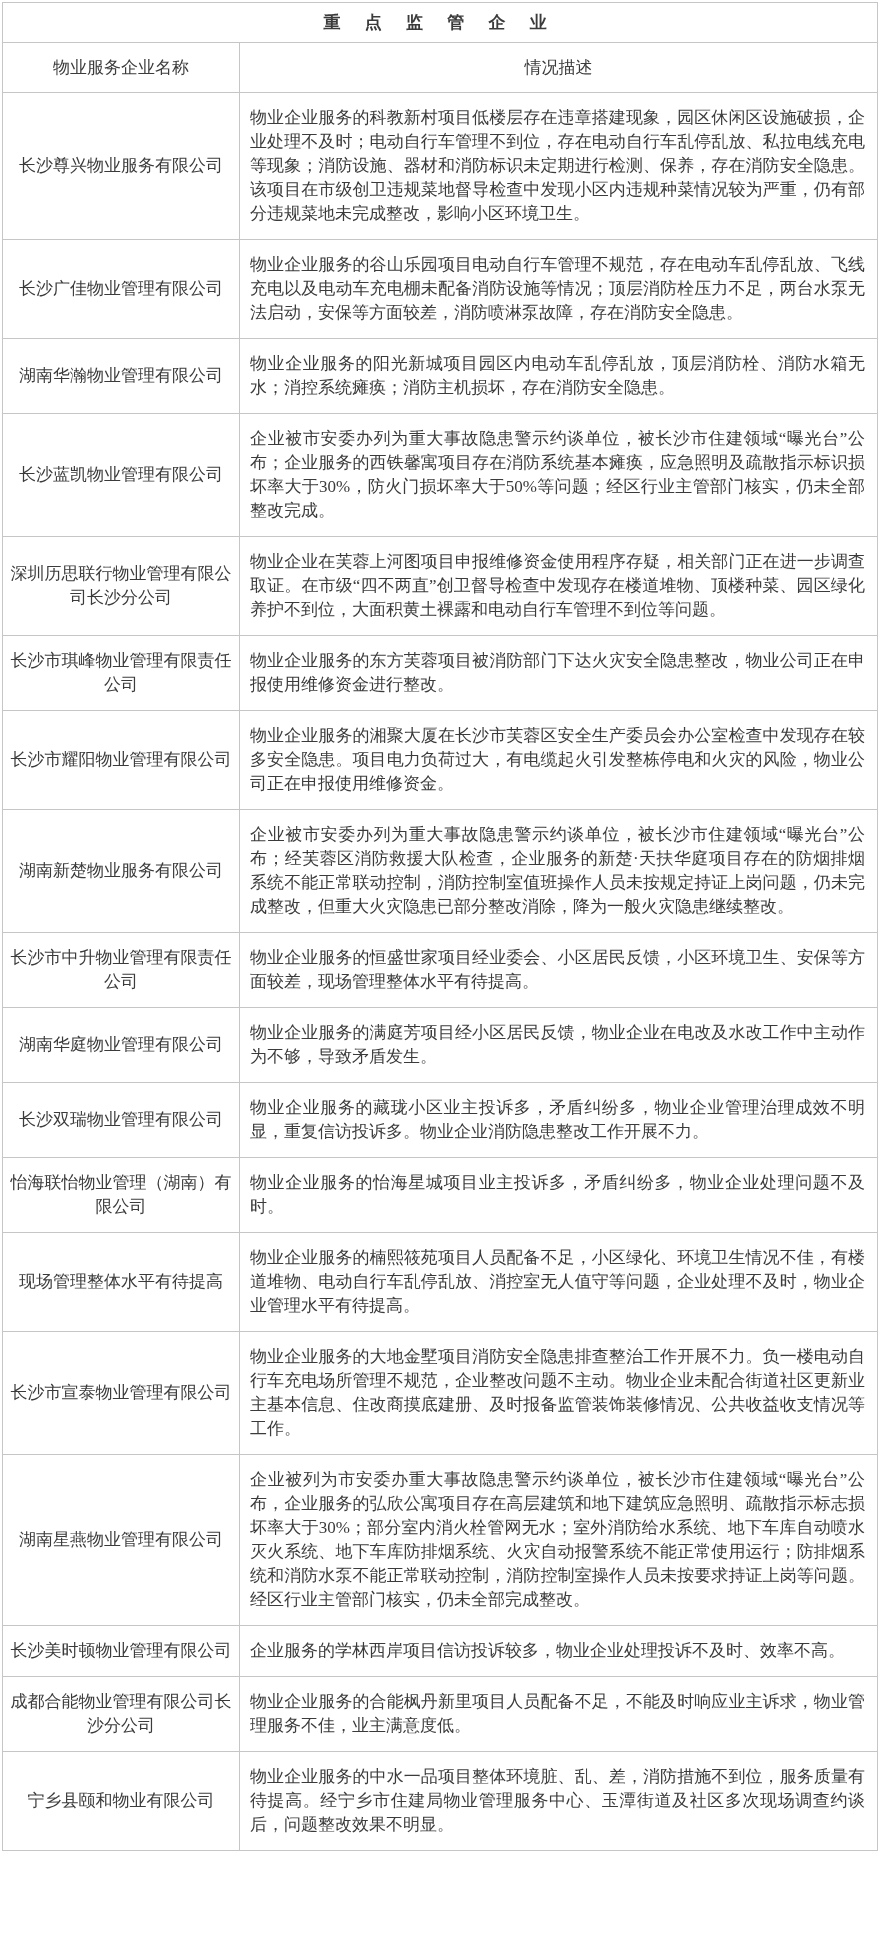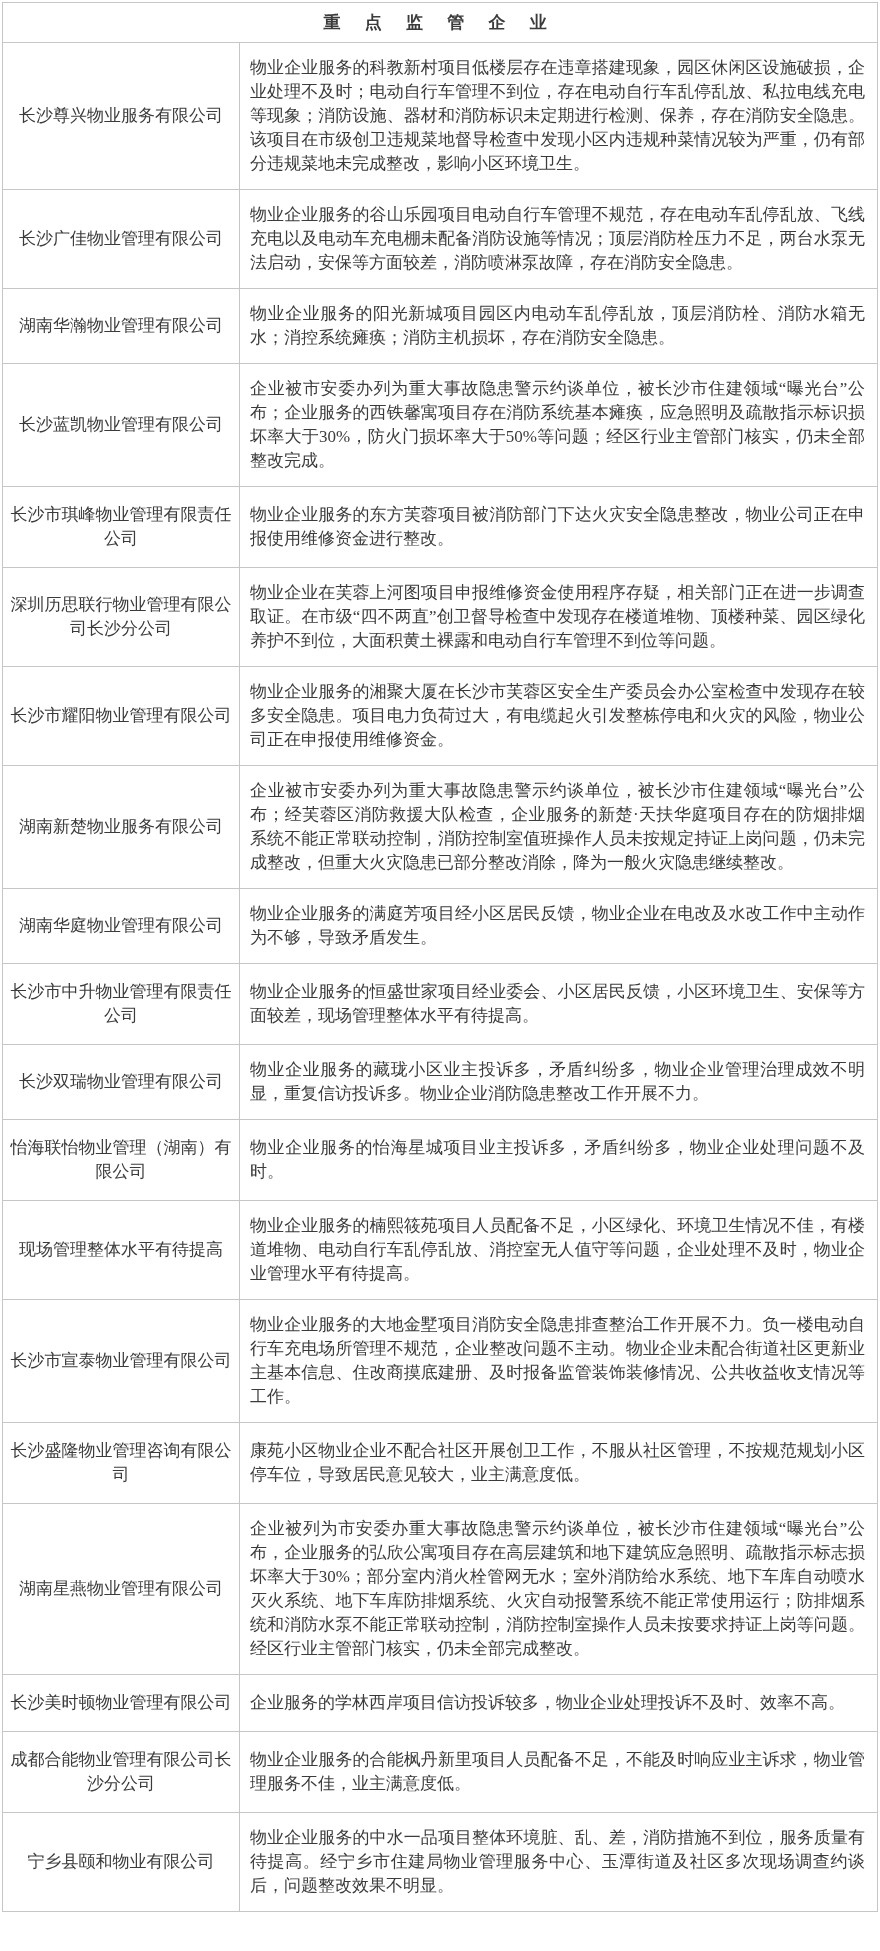--- a/index.html
+++ b/index.html
@@ -40,21 +40,21 @@
     height: 50px;
     font-weight: 400;
     text-align: center;
     vertical-align: middle;
     padding: 4px 6px;
     color: #333333;
   }
   .name-cell {
     text-align: center;
     vertical-align: middle;
-    padding: 16px 4px;
+    padding: 10px 4px;
     word-break: break-all;
   }
   .desc-cell {
     text-align: justify;
     vertical-align: middle;
     padding: 13px 12px 13px 10px;
     word-break: break-all;
   }
   col.c-name { width: 237px; }
 </style>
@@ -64,20 +64,24 @@
 <div class="page">
   <table class="report">
     <colgroup>
       <col class="c-name">
       <col class="c-desc">
     </colgroup>
     <tbody>
       <tr>
         <td class="title-cell" colspan="2">重 点 监 管 企 业</td>
       </tr>
+      <tr class="header-row">
+        <th>物业服务企业名称</th>
+        <th>情况描述</th>
+      </tr>
 
   <tr class="data-row">
     <td class="name-cell">长沙尊兴物业服务有限公司</td>
     <td class="desc-cell">物业企业服务的科教新村项目低楼层存在违章搭建现象，园区休闲区设施破损，企业处理不及时；电动自行车管理不到位，存在电动自行车乱停乱放、私拉电线充电等现象；消防设施、器材和消防标识未定期进行检测、保养，存在消防安全隐患。该项目在市级创卫违规菜地督导检查中发现小区内违规种菜情况较为严重，仍有部分违规菜地未完成整改，影响小区环境卫生。</td>
   </tr>
 
   <tr class="data-row">
     <td class="name-cell">长沙广佳物业管理有限公司</td>
     <td class="desc-cell">物业企业服务的谷山乐园项目电动自行车管理不规范，存在电动车乱停乱放、飞线充电以及电动车充电棚未配备消防设施等情况；顶层消防栓压力不足，两台水泵无法启动，安保等方面较差，消防喷淋泵故障，存在消防安全隐患。</td>
   </tr>
@@ -86,47 +90,47 @@
     <td class="name-cell">湖南华瀚物业管理有限公司</td>
     <td class="desc-cell">物业企业服务的阳光新城项目园区内电动车乱停乱放，顶层消防栓、消防水箱无水；消控系统瘫痪；消防主机损坏，存在消防安全隐患。</td>
   </tr>
 
   <tr class="data-row">
     <td class="name-cell">长沙蓝凯物业管理有限公司</td>
     <td class="desc-cell">企业被市安委办列为重大事故隐患警示约谈单位，被长沙市住建领域“曝光台”公布；企业服务的西铁馨寓项目存在消防系统基本瘫痪，应急照明及疏散指示标识损坏率大于30%，防火门损坏率大于50%等问题；经区行业主管部门核实，仍未全部整改完成。</td>
   </tr>
 
   <tr class="data-row">
-    <td class="name-cell">长沙市琪峰物业管理有限责任公司</td>
-    <td class="desc-cell">物业企业服务的东方芙蓉项目被消防部门下达火灾安全隐患整改，物业公司正在申报使用维修资金进行整改。</td>
+    <td class="name-cell">深圳历思联行物业管理有限公司长沙分公司</td>
+    <td class="desc-cell">物业企业在芙蓉上河图项目申报维修资金使用程序存疑，相关部门正在进一步调查取证。在市级“四不两直”创卫督导检查中发现存在楼道堆物、顶楼种菜、园区绿化养护不到位，大面积黄土裸露和电动自行车管理不到位等问题。</td>
   </tr>
 
   <tr class="data-row">
-    <td class="name-cell">深圳历思联行物业管理有限公司长沙分公司</td>
-    <td class="desc-cell">物业企业在芙蓉上河图项目申报维修资金使用程序存疑，相关部门正在进一步调查取证。在市级“四不两直”创卫督导检查中发现存在楼道堆物、顶楼种菜、园区绿化养护不到位，大面积黄土裸露和电动自行车管理不到位等问题。</td>
+    <td class="name-cell">长沙市琪峰物业管理有限责任公司</td>
+    <td class="desc-cell">物业企业服务的东方芙蓉项目被消防部门下达火灾安全隐患整改，物业公司正在申报使用维修资金进行整改。</td>
   </tr>
 
   <tr class="data-row">
     <td class="name-cell">长沙市耀阳物业管理有限公司</td>
     <td class="desc-cell">物业企业服务的湘聚大厦在长沙市芙蓉区安全生产委员会办公室检查中发现存在较多安全隐患。项目电力负荷过大，有电缆起火引发整栋停电和火灾的风险，物业公司正在申报使用维修资金。</td>
   </tr>
 
   <tr class="data-row">
     <td class="name-cell">湖南新楚物业服务有限公司</td>
     <td class="desc-cell">企业被市安委办列为重大事故隐患警示约谈单位，被长沙市住建领域“曝光台”公布；经芙蓉区消防救援大队检查，企业服务的新楚·天扶华庭项目存在的防烟排烟系统不能正常联动控制，消防控制室值班操作人员未按规定持证上岗问题，仍未完成整改，但重大火灾隐患已部分整改消除，降为一般火灾隐患继续整改。</td>
   </tr>
 
   <tr class="data-row">
-    <td class="name-cell">湖南华庭物业管理有限公司</td>
-    <td class="desc-cell">物业企业服务的满庭芳项目经小区居民反馈，物业企业在电改及水改工作中主动作为不够，导致矛盾发生。</td>
+    <td class="name-cell">长沙市中升物业管理有限责任公司</td>
+    <td class="desc-cell">物业企业服务的恒盛世家项目经业委会、小区居民反馈，小区环境卫生、安保等方面较差，现场管理整体水平有待提高。</td>
   </tr>
 
   <tr class="data-row">
-    <td class="name-cell">长沙市中升物业管理有限责任公司</td>
-    <td class="desc-cell">物业企业服务的恒盛世家项目经业委会、小区居民反馈，小区环境卫生、安保等方面较差，现场管理整体水平有待提高。</td>
+    <td class="name-cell">湖南华庭物业管理有限公司</td>
+    <td class="desc-cell">物业企业服务的满庭芳项目经小区居民反馈，物业企业在电改及水改工作中主动作为不够，导致矛盾发生。</td>
   </tr>
 
   <tr class="data-row">
     <td class="name-cell">长沙双瑞物业管理有限公司</td>
     <td class="desc-cell">物业企业服务的藏珑小区业主投诉多，矛盾纠纷多，物业企业管理治理成效不明显，重复信访投诉多。物业企业消防隐患整改工作开展不力。</td>
   </tr>
 
   <tr class="data-row">
     <td class="name-cell">怡海联怡物业管理（湖南）有限公司</td>
     <td class="desc-cell">物业企业服务的怡海星城项目业主投诉多，矛盾纠纷多，物业企业处理问题不及时。</td>
@@ -135,24 +139,20 @@
   <tr class="data-row">
     <td class="name-cell">现场管理整体水平有待提高</td>
     <td class="desc-cell">物业企业服务的楠熙筱苑项目人员配备不足，小区绿化、环境卫生情况不佳，有楼道堆物、电动自行车乱停乱放、消控室无人值守等问题，企业处理不及时，物业企业管理水平有待提高。</td>
   </tr>
 
   <tr class="data-row">
     <td class="name-cell">长沙市宣泰物业管理有限公司</td>
     <td class="desc-cell">物业企业服务的大地金墅项目消防安全隐患排查整治工作开展不力。负一楼电动自行车充电场所管理不规范，企业整改问题不主动。物业企业未配合街道社区更新业主基本信息、住改商摸底建册、及时报备监管装饰装修情况、公共收益收支情况等工作。</td>
   </tr>
 
-  <tr class="data-row">
-    <td class="name-cell">长沙盛隆物业管理咨询有限公司</td>
-    <td class="desc-cell">康苑小区物业企业不配合社区开展创卫工作，不服从社区管理，不按规范规划小区停车位，导致居民意见较大，业主满意度低。</td>
-  </tr>
 
   <tr class="data-row">
     <td class="name-cell">湖南星燕物业管理有限公司</td>
     <td class="desc-cell">企业被列为市安委办重大事故隐患警示约谈单位，被长沙市住建领域“曝光台”公布，企业服务的弘欣公寓项目存在高层建筑和地下建筑应急照明、疏散指示标志损坏率大于30%；部分室内消火栓管网无水；室外消防给水系统、地下车库自动喷水灭火系统、地下车库防排烟系统、火灾自动报警系统不能正常使用运行；防排烟系统和消防水泵不能正常联动控制，消防控制室操作人员未按要求持证上岗等问题。经区行业主管部门核实，仍未全部完成整改。</td>
   </tr>
 
   <tr class="data-row">
     <td class="name-cell">长沙美时顿物业管理有限公司</td>
     <td class="desc-cell">企业服务的学林西岸项目信访投诉较多，物业企业处理投诉不及时、效率不高。</td>
   </tr>

